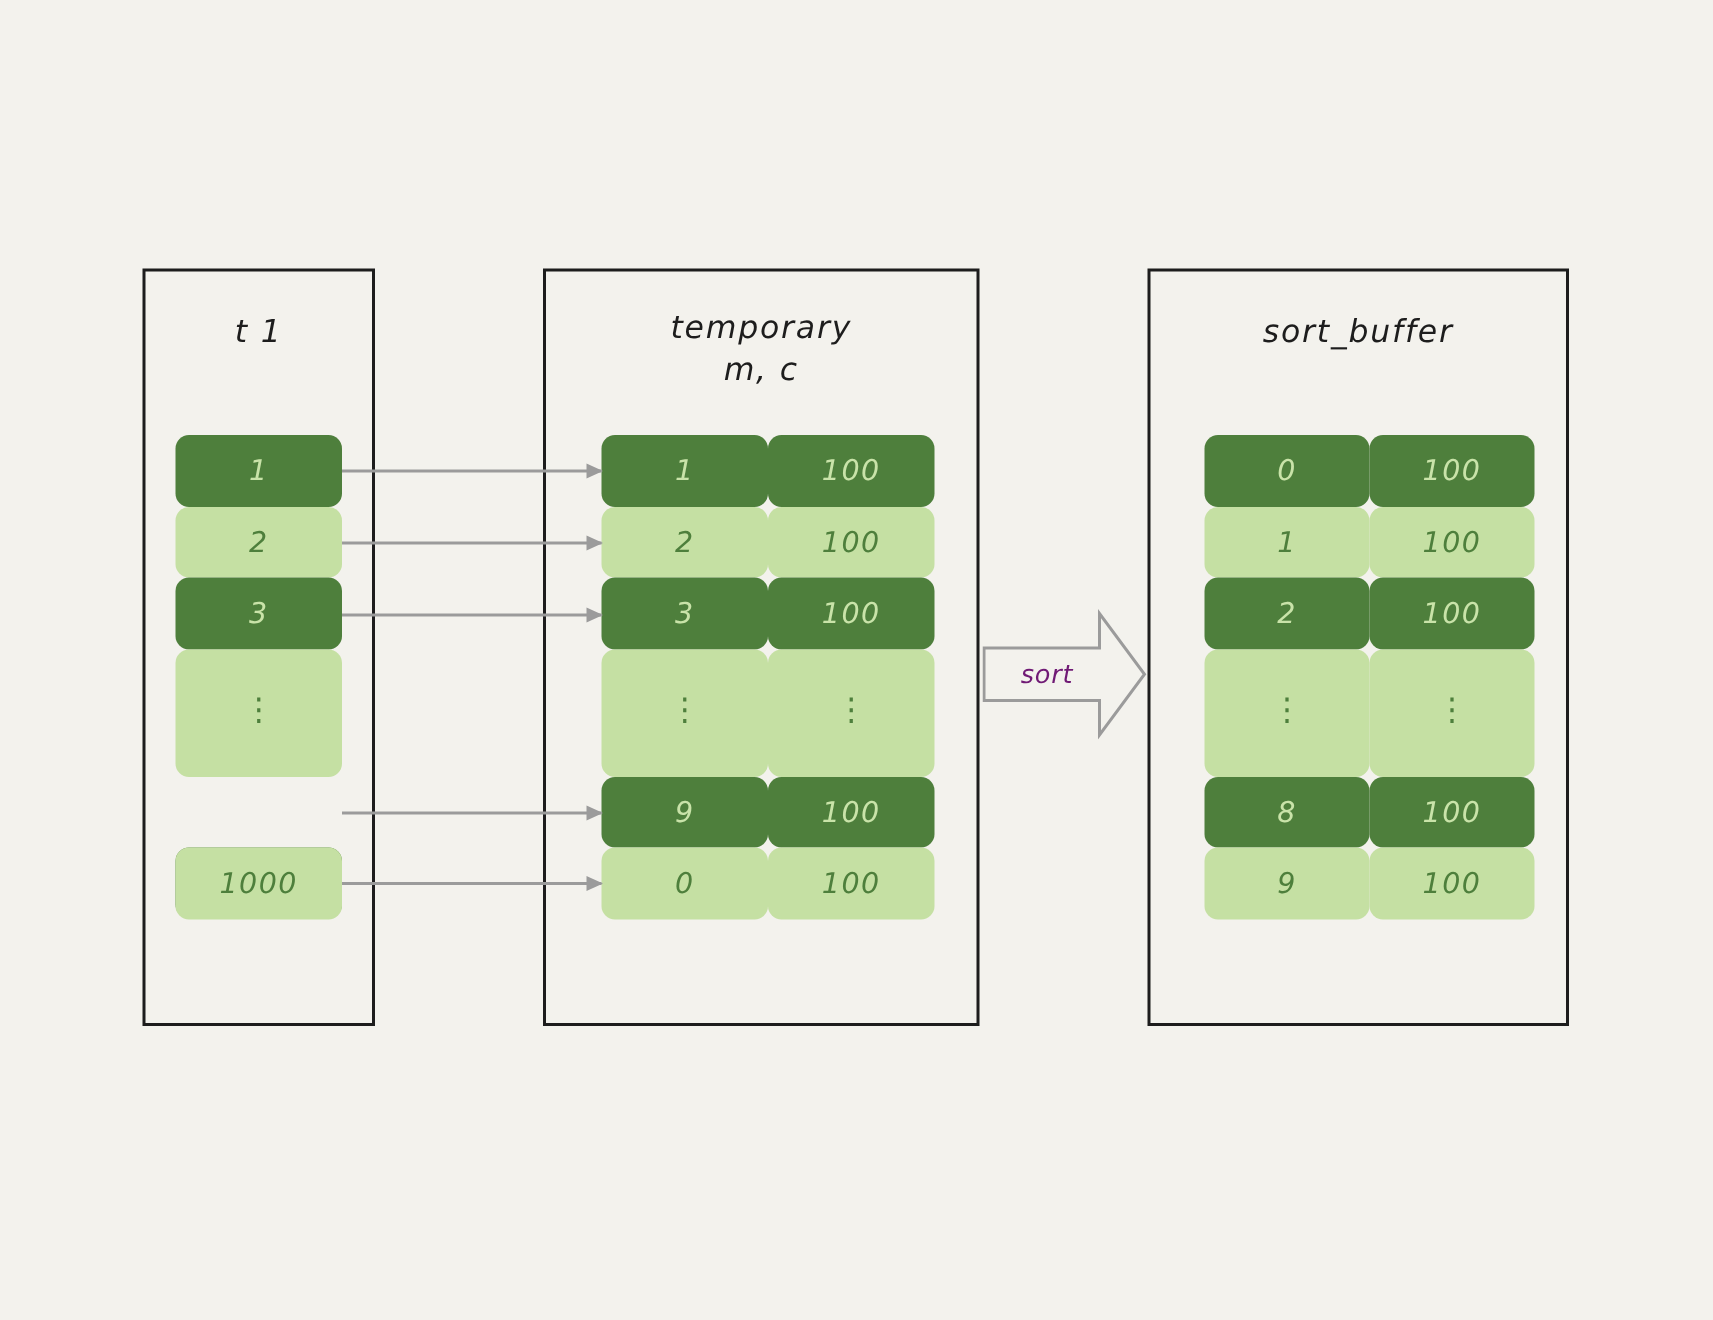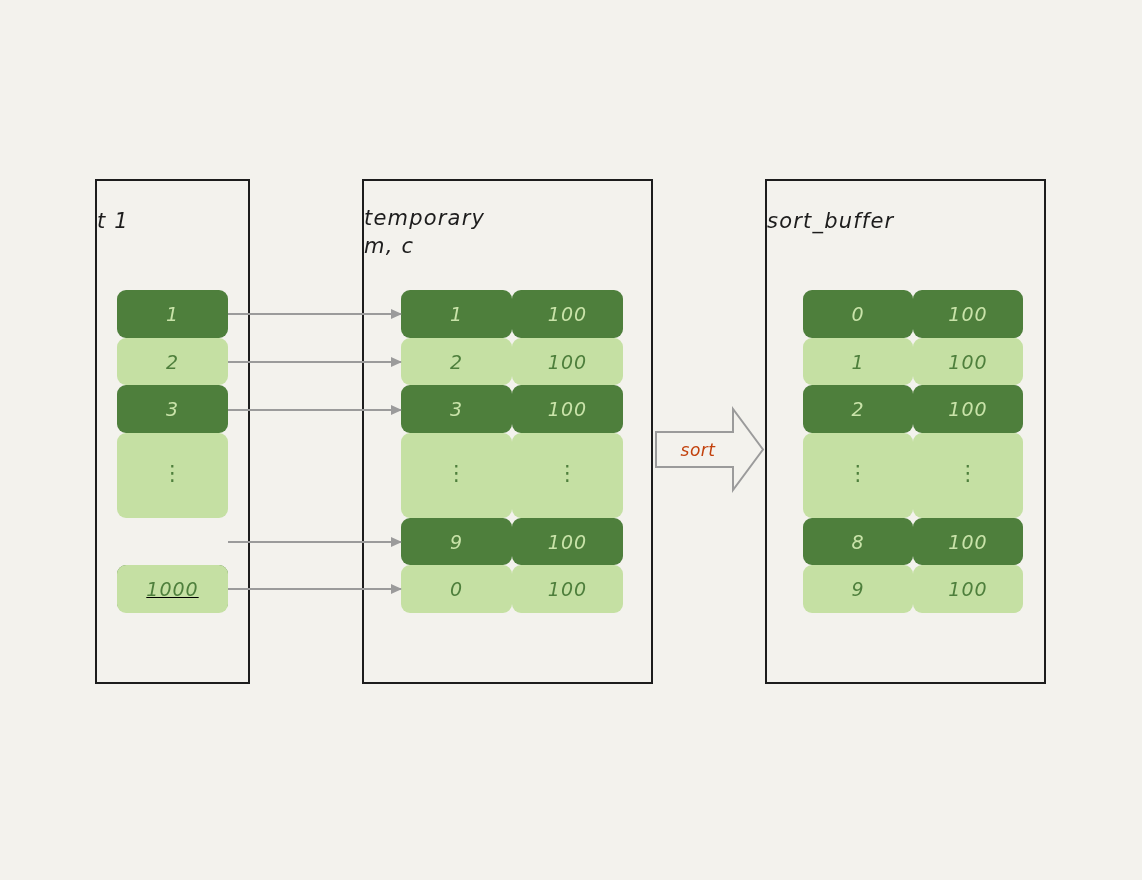--- a/index.html
+++ b/index.html
@@ -21,20 +21,21 @@
   
   .container-box {
     position: absolute;
     background: #f3f2ed;
     border: 2.5px solid #1d1d1d;
     box-sizing: border-box;
   }
   .box-title {
     position: absolute;
     width: 100%;
+    text-align: center;
     color: #1d1d1d;
     font-family: "DejaVu Sans", sans-serif;
     font-size: 21px;
     font-style: italic;
     letter-spacing: 1.2px;
     line-height: 1.35;
     white-space: pre-line;
   }
 
   
@@ -93,21 +94,21 @@
   .block-arrow {
     position: absolute;
   }
   .block-arrow svg { display: block; }
   .block-arrow-label {
     position: absolute;
     left: 0;
     top: 0;
     width: 100%;
     text-align: center;
-    color: #c2410c;
+    color: #701a75;
     font-family: "DejaVu Sans", sans-serif;
     font-size: 17px;
     font-style: italic;
     letter-spacing: 0.5px;
   }
 </style>
 </head>
 <body>
 
 <div id="canvas">
@@ -126,21 +127,21 @@
     <div class="cell dark" style="width:111px; height:48px;">3</div>
   </div>
   <div class="row" style="left:117px; top:433px; width:111px; height:85px;">
     <div class="cell light" style="width:111px; height:85px;">
       <span class="dots">⋮</span>
     </div>
   </div>
   <div class="row" style="left:117px; top:518px; width:111px; height:47px;margin-top:47px;">
     <div class="cell dark" style="width:111px; height:47px;">999</div>
   </div>
-  <div class="row" style="left:117px; top:565px; width:111px; height:48px;text-decoration:underline;">
+  <div class="row" style="left:117px; top:565px; width:111px; height:48px;">
     <div class="cell light" style="width:111px; height:48px;">1000</div>
   </div>
 
   <div class="container-box" style="left:362px; top:179px; width:291px; height:505px;">
     <div class="box-title" style="top:23px;">temporary
 m, c</div>
   </div>
 
   <div class="row" style="left:401px; top:290px;">
     <div class="cell dark" style="width:111px; height:48px;">1</div>

